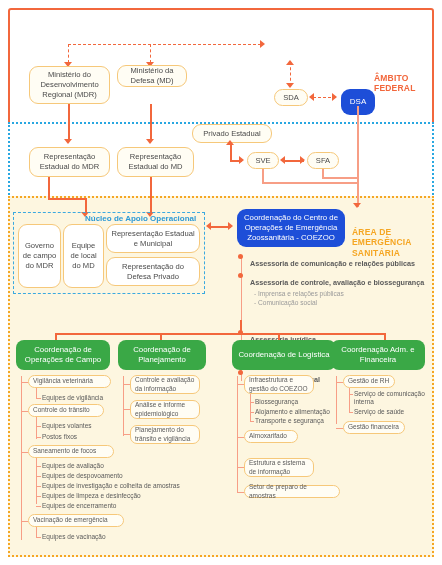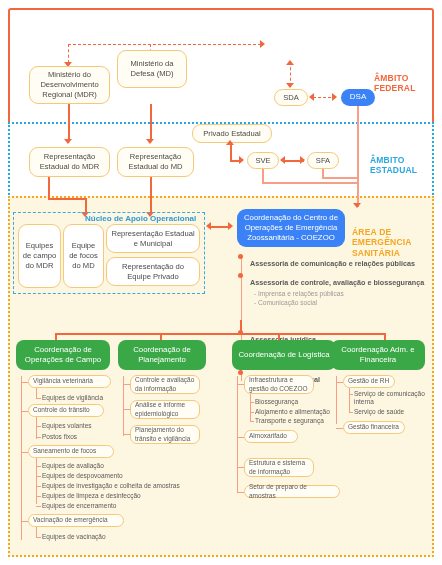--- a/index.html
+++ b/index.html
@@ -70,30 +70,30 @@
     text-align: center;
     display: flex;
     align-items: center;
     justify-content: center;
     padding: 2px 3px;
   }
   .box.cream { background: #fffdf4; }
 
   .greenbox {
     position: absolute;
-    background: #3b82f6;
+    background: #1d4ed8;
     border-radius: 9px;
     color: #ffffff;
     font-size: 8px;
     line-height: 1.3;
     text-align: center;
     display: flex;
     align-items: center;
     justify-content: center;
-    padding: 4px 4px;
+    padding: 13px 4px;
     font-weight: normal;
   }
 
   
   .ln { position: absolute; background: #f2673c; }
   .ln.salmon { background: #f79e86; }
   .hline { height: 1.6px; }
   .vline { width: 1.6px; }
 
   .dash-h {
@@ -166,35 +166,34 @@
 </head>
 <body>
 
 <div id="stage">
 
   <div class="frame" id="federal-frame"></div>
   <div class="frame" id="estadual-frame"></div>
   <div class="frame" id="emergencia-frame"></div>
 
   <div class="scope-label" id="label-federal">ÂMBITO FEDERAL</div>
-  <div class="scope-label" id="label-estadual">ÂMBITO ESTADUAL</div>
   <div class="scope-label" id="label-emergencia">ÁREA DE EMERGÊNCIA SANITÁRIA</div>
 
   <div class="dash-h" style="left:68px; top:44px; width:193px;"></div>
   <div class="arrow right" style="left:260px; top:40px;"></div>
 
   <div class="dash-v" style="left:68px; top:44px; height:19px;"></div>
   <div class="arrow down" style="left:64px; top:62px;"></div>
   <div class="dash-v" style="left:150px; top:44px; height:19px;"></div>
   <div class="arrow down" style="left:146px; top:62px;"></div>
 
 
   <div class="box cream" id="box-mdr" style="left:29px; top:66px; width:81px; height:38px;">Ministério do Desenvolvimento Regional (MDR)</div>
 
-  <div class="box cream" id="box-md" style="left:117px; top:50px; width:70px; height:38px;">Ministério da Defesa (MD)</div>
+  <div class="box cream" id="box-md" style="left:117px; top:65px; width:70px; height:22px;">Ministério da Defesa (MD)</div>
 
   <div class="dash-v" style="left:290px; top:62px; height:24px;"></div>
   <div class="arrow up" style="left:286px; top:60px;"></div>
   <div class="arrow down" style="left:286px; top:83px;"></div>
 
   <div class="box cream" style="left:274px; top:89px; width:34px; height:17px;">SDA</div>
 
   <div class="dash-h" style="left:313px; top:97px; width:23px;"></div>
   <div class="arrow left" style="left:309px; top:93px;"></div>
   <div class="arrow right" style="left:332px; top:93px;"></div>
@@ -239,24 +238,24 @@
   <div class="ln hline" style="left:48px; top:198px; width:38px;"></div>
   <div class="ln vline" style="left:85px; top:198px; height:16px;"></div>
   <div class="arrow down" style="left:81px; top:212px;"></div>
 
   <div class="ln vline" style="left:150px; top:177px; height:37px;"></div>
   <div class="arrow down" style="left:146px; top:212px;"></div>
 
   <div id="nucleo-frame"></div>
   <div id="label-nucleo">Núcleo de Apoio Operacional</div>
 
-  <div class="box" style="left:18px; top:224px; width:43px; height:64px;">Equipes de campo do MDR</div>
-  <div class="box" style="left:63px; top:224px; width:41px; height:64px;">Equipe de focos do MD</div>
+  <div class="box" style="left:18px; top:224px; width:43px; height:64px;">Governo de campo do MDR</div>
+  <div class="box" style="left:63px; top:224px; width:41px; height:64px;">Equipe de local do MD</div>
   <div class="box" style="left:106px; top:224px; width:94px; height:29px;">Representação Estadual e Municipal</div>
-  <div class="box" style="left:106px; top:257px; width:94px; height:29px;">Representação do Equipe Privado</div>
+  <div class="box" style="left:106px; top:257px; width:94px; height:29px;">Representação do Defesa Privado</div>
 
   <div class="ln hline" style="left:210px; top:226px; width:21px;"></div>
   <div class="arrow left" style="left:206px; top:222px;"></div>
   <div class="arrow right" style="left:228px; top:222px;"></div>
 
   <div class="greenbox" style="left:237px; top:209px; width:108px; height:38px; font-size:7.8px;">Coordenação do Centro de Operações de Emergência Zoossanitária - COEZOO</div>
 
   <div id="adv-list">
     <div class="spine"></div>
 

